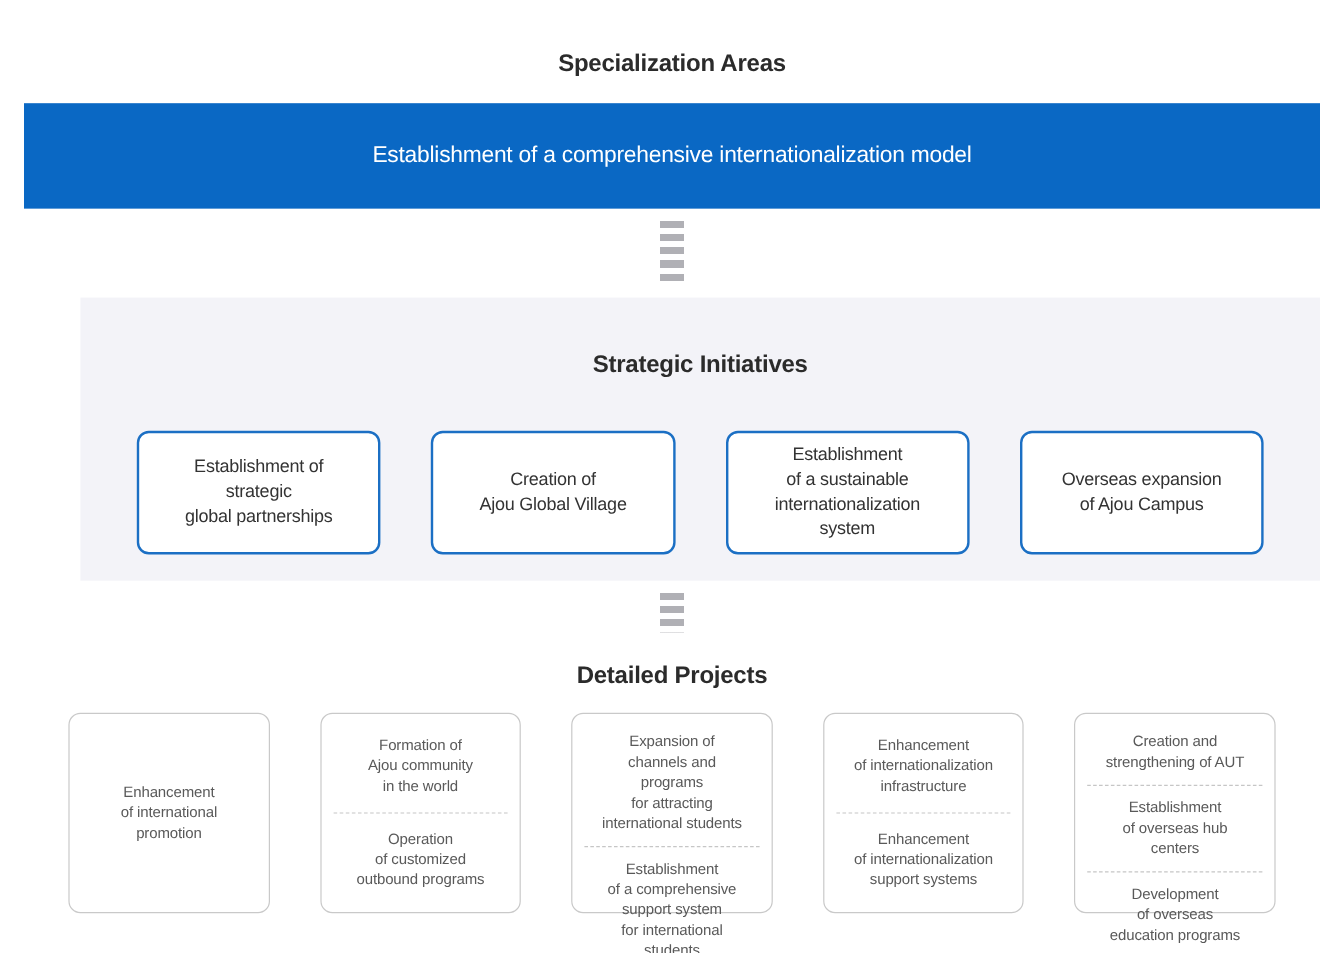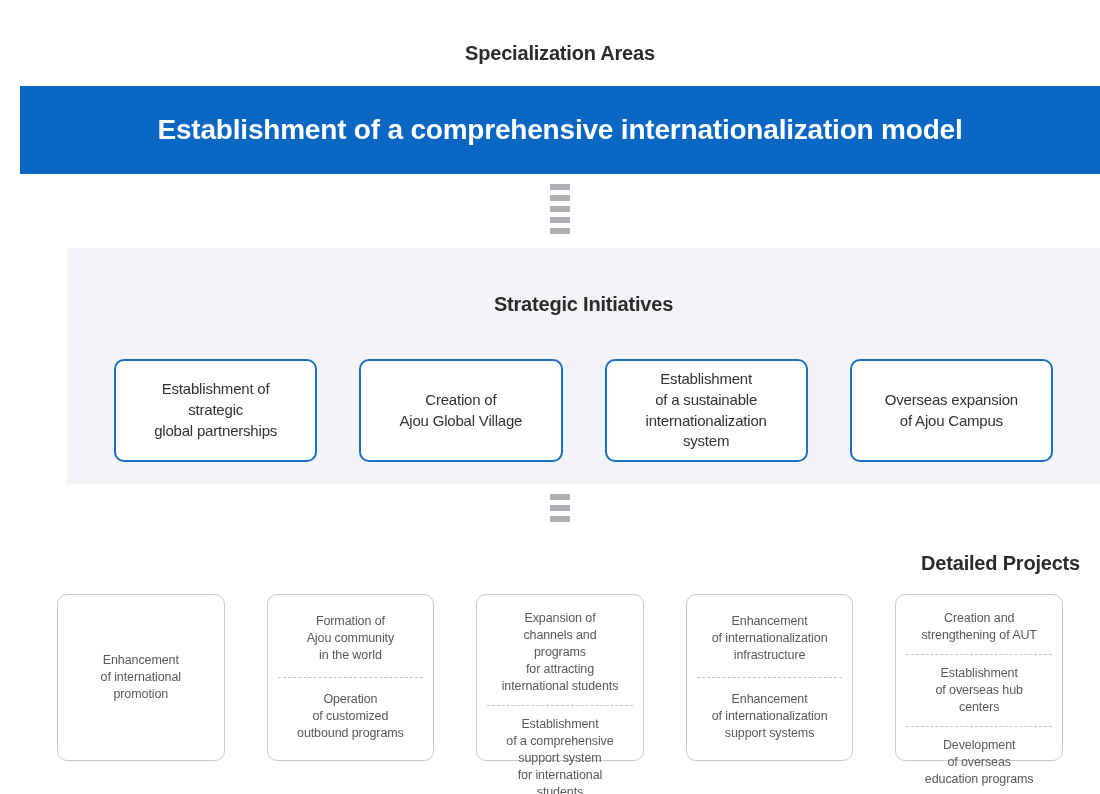--- a/index.html
+++ b/index.html
@@ -29,22 +29,22 @@
   
   .banner {
     height: 88px;
     background: var(--banner-bg, #0a68c4);
     display: flex;
     align-items: center;
     justify-content: center;
   }
   .banner-text {
     color: var(--banner-text, #ffffff);
-    font-size: 28px;
-    font-weight: 700;
+    font-size: 19px;
+    font-weight: 400;
     letter-spacing: -0.2px;
   }
 
   
   .connector {
     display: flex;
     justify-content: center;
     background: #ffffff;
   }
   .connector-line {
@@ -82,21 +82,21 @@
     justify-content: center;
     text-align: center;
     font-size: 15px;
     line-height: 1.38;
     color: var(--strategic-text, #333333);
     white-space: pre-line;
     letter-spacing: -0.2px;
   }
 
   
-  .detailed-title-wrap { padding-top: 17px; height: 45px; justify-content: flex-end; }
+  .detailed-title-wrap { padding-top: 17px; height: 45px; }
   .detailed-row { margin-top: 12px; }
   .d-box {
     flex: 1;
     height: 167px;
     background: #ffffff;
     border: 1px solid var(--detailed-box-border, #c9c9c9);
     border-radius: 10px;
     display: flex;
     flex-direction: column;
     padding: 5px 0;

